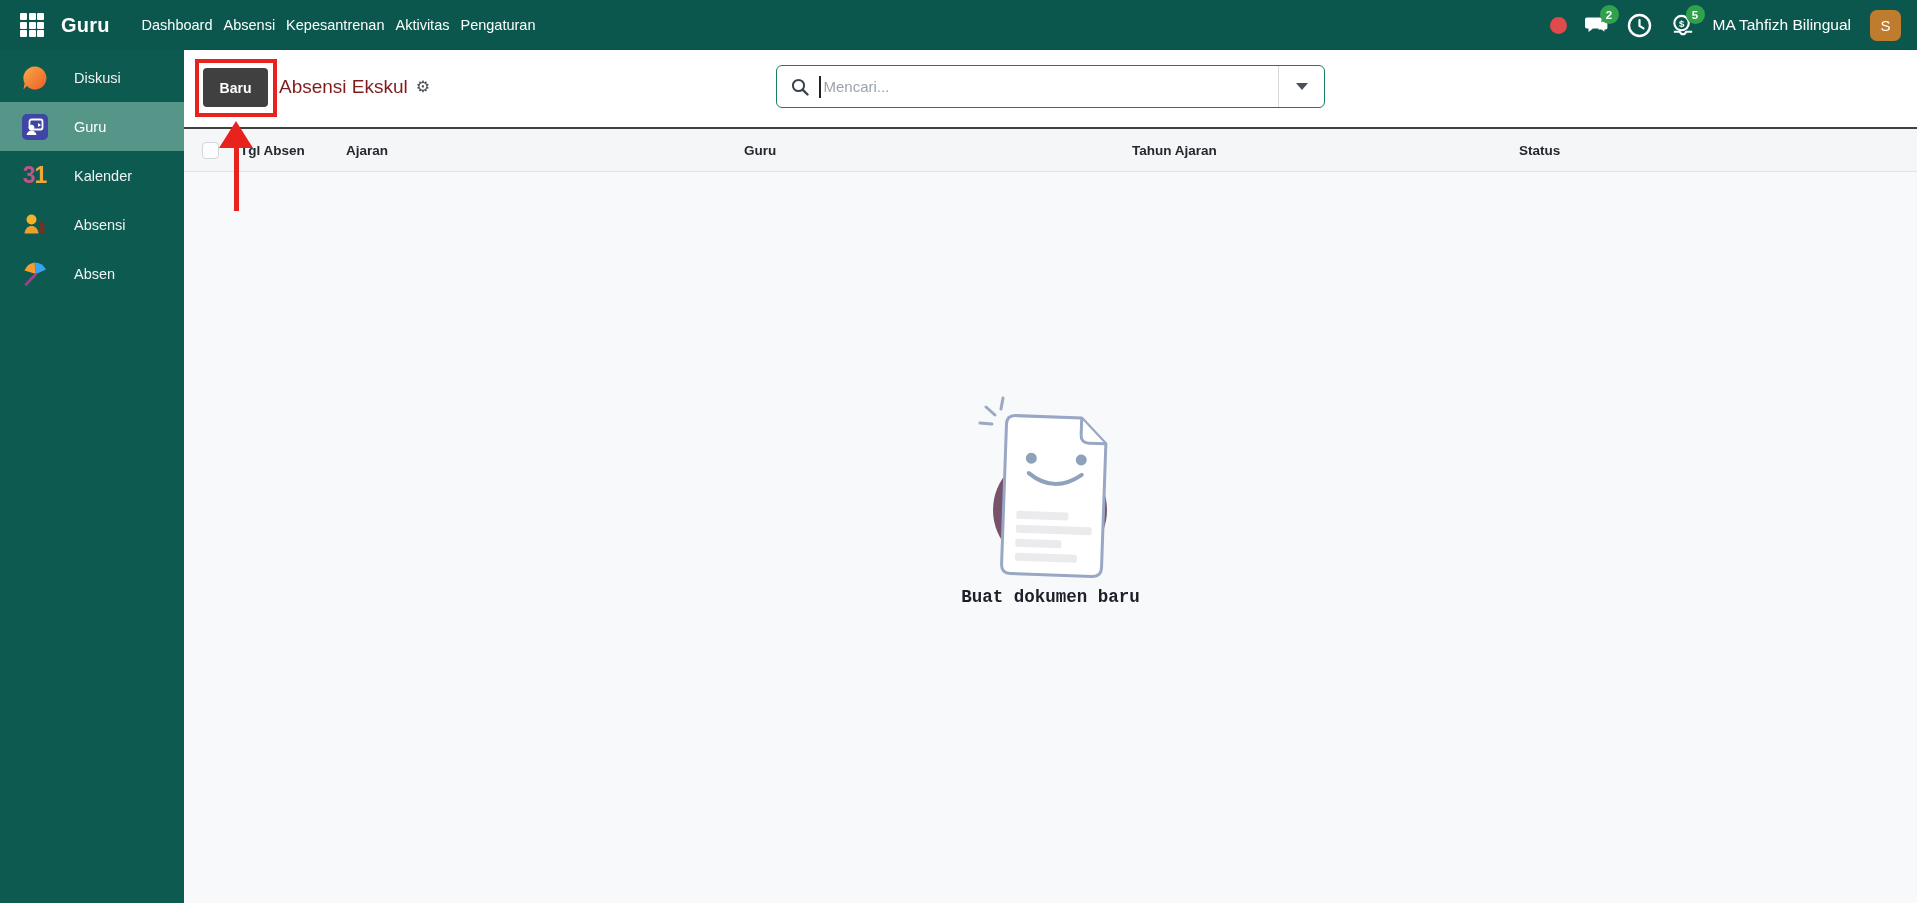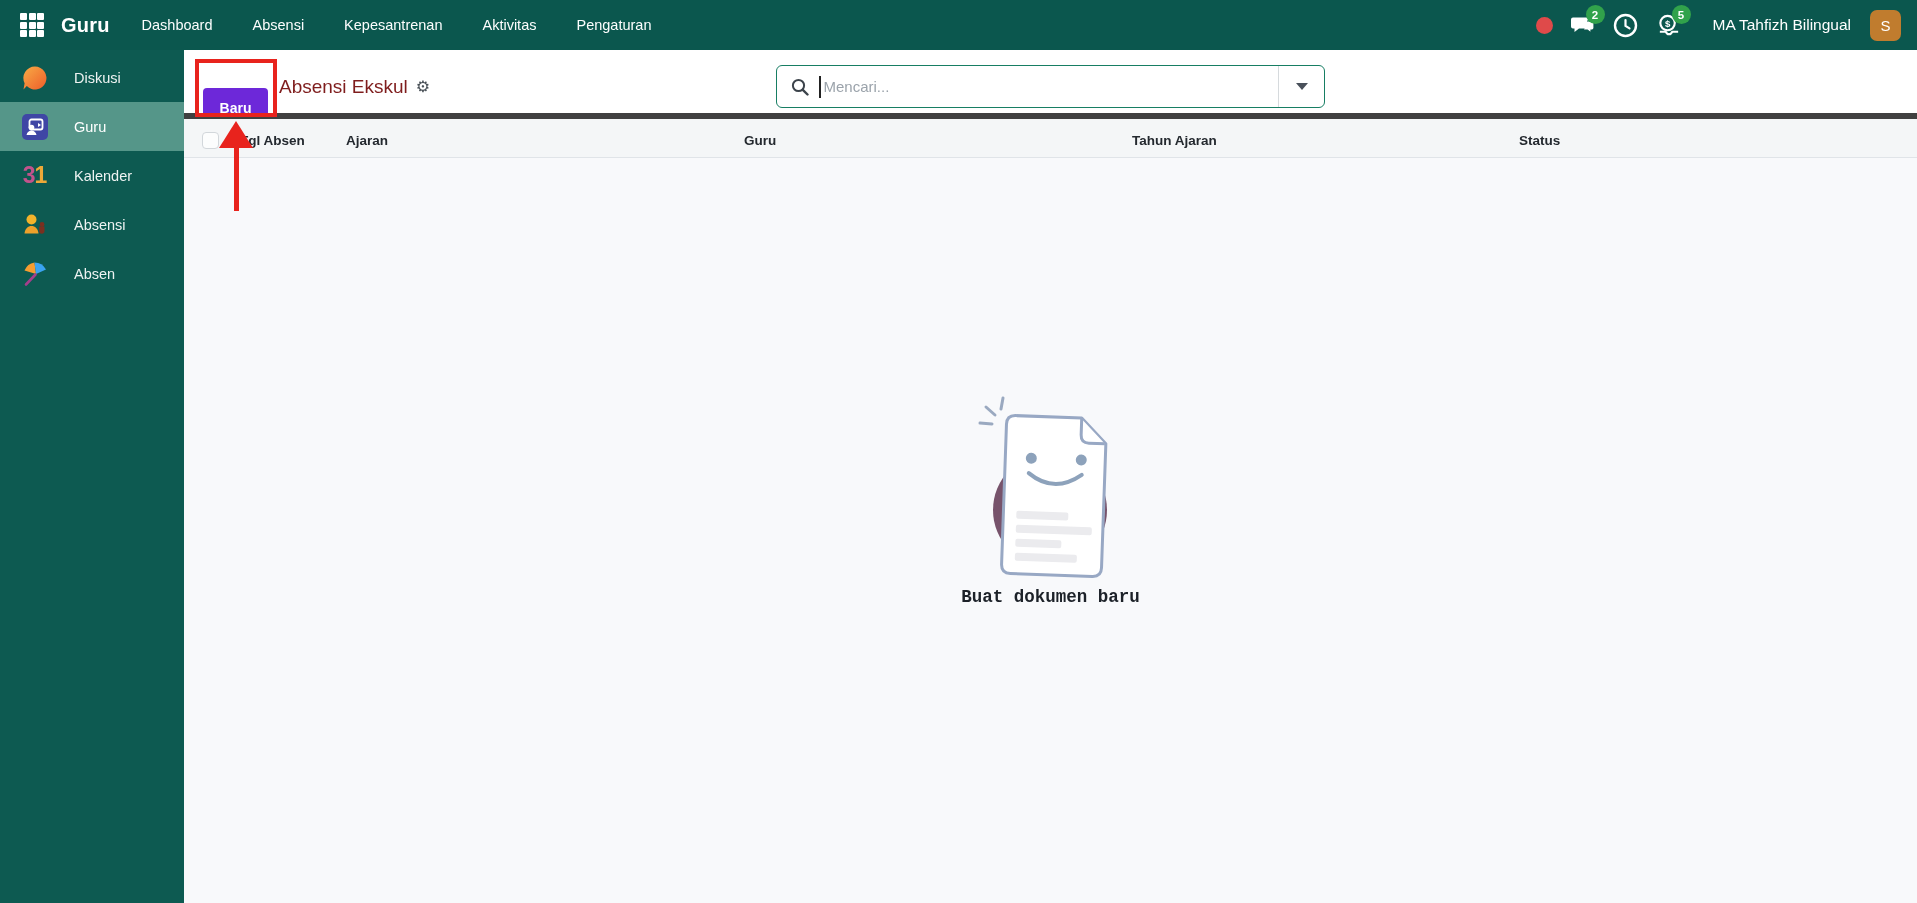--- a/index.html
+++ b/index.html
@@ -6,51 +6,51 @@
   html,body { width:1917px; height:903px; overflow:hidden;
     font-family:"Liberation Sans", sans-serif; background:#f8f9fb; }
 
   
   .navbar { position:absolute; top:0; left:0; width:1917px; height:50px;
     background:#0b574e; display:flex; align-items:center; color:#fff; z-index:20; }
   .apps-grid { margin-left:20px; width:24px; height:24px; display:grid;
     grid-template-columns:repeat(3,7px); grid-template-rows:repeat(3,7px); gap:1.5px; cursor:pointer; }
   .apps-grid span { background:#ffffff; border-radius:1px; }
   .brand { font-size:20px; font-weight:700; margin-left:17px; letter-spacing:.2px; }
-  .nav-menu { display:flex; align-items:center; margin-left:32px; gap:40px; }
+  .nav-menu { display:flex; align-items:center; margin-left:32px; gap:11px; }
   .nav-item { font-size:14.5px; color:#fdfefe; cursor:pointer; white-space:nowrap; }
   .nav-right { margin-left:auto; display:flex; align-items:center; gap:17px; padding-right:16px; }
   .record-dot { width:17px; height:17px; border-radius:50%; background:#df4a4a; }
   .sys-icon { position:relative; width:26px; height:26px; display:flex;
     align-items:center; justify-content:center; cursor:pointer; }
   .badge { position:absolute; top:-7px; right:-9px; min-width:19px; height:19px;
     background:#31a24b; border-radius:50%; color:#fff; font-size:11.5px; font-weight:700;
     display:flex; align-items:center; justify-content:center; }
-  .company-name { font-size:15.5px; margin-left:14px; white-space:nowrap; cursor:pointer; }
+  .company-name { font-size:15.5px; margin-left:0; white-space:nowrap; cursor:pointer; }
   .avatar { width:31px; height:31px; background:#c07c2e; border-radius:7px; color:#fff;
     font-size:15px; font-weight:400; display:flex; align-items:center; justify-content:center;
     margin-left:2px; cursor:pointer; }
 
   
   .sidebar { position:absolute; top:50px; left:0; width:184px; height:853px;
     background:#0d5a51; z-index:10; padding-top:3px; }
   .side-item { height:49px; display:flex; align-items:center; gap:26px;
     padding-left:21px; cursor:pointer; color:#eef3f2; font-size:14.5px; }
   .side-item.active { background:#559689; color:#ffffff; }
   .side-icon { width:27px; height:27px; display:flex; align-items:center; justify-content:center; }
   .cal-digits { font-size:23px; font-weight:700; line-height:1; letter-spacing:-1px; }
   .cal-d1 { color:#c2538c; } .cal-d2 { color:#eda938; }
 
   
   .main { position:absolute; top:50px; left:184px; width:1733px; height:853px; background:#f8f9fb; }
   .control-panel { position:absolute; top:0; left:0; width:1733px; height:77px; background:#ffffff; }
 
   .btn-new { position:absolute; left:19px; top:18px; width:65px; height:39px;
-    background:#6d28d9; border:none; border-radius:4px; color:#fff; font-size:14px;
-    font-weight:700; cursor:pointer; font-family:inherit;margin-top:20px; }
+    background:#404040; border:none; border-radius:4px; color:#fff; font-size:14px;
+    font-weight:700; cursor:pointer; font-family:inherit; }
   .anno-rect { position:absolute; left:11px; top:9px; width:82px; height:58px;
     border:4px solid #e8231d; z-index:30; pointer-events:none; }
   .anno-arrow-head { position:absolute; left:35px; top:71px; width:0; height:0;
     border-left:17px solid transparent; border-right:17px solid transparent;
     border-bottom:27px solid #e8231d; z-index:30; pointer-events:none; }
   .anno-arrow-shaft { position:absolute; left:49.5px; top:94px; width:5px; height:67px;
     background:#e8231d; z-index:30; pointer-events:none; }
 
   .page-title-wrap { position:absolute; left:95px; top:26px; display:flex; align-items:center; gap:8px; }
   .page-title { font-size:19px; color:#7f1d1d; }
@@ -64,22 +64,22 @@
   .search-input { flex:1; border:none; outline:none; font-size:15px; color:#c2410c;
     font-family:inherit; background:transparent; height:100%; }
   .search-input::placeholder { color:#9ba3ab; }
   .search-divider { width:1px; height:100%; background:#d6dadd; }
   .search-toggle { width:45px; height:100%; display:flex; align-items:center;
     justify-content:center; cursor:pointer; }
   .dd-caret { width:0; height:0; border-left:6px solid transparent;
     border-right:6px solid transparent; border-top:7px solid #49505a; }
 
   
-  .list-header { position:absolute; top:63px; left:0; width:1733px; height:45px;
-    background:#f4f6f7; border-top:6px solid #404040; border-bottom:1px solid #e0e4e8; }
+  .list-header { position:absolute; top:77px; left:0; width:1733px; height:45px;
+    background:#f4f6f7; border-top:2px solid #404040; border-bottom:1px solid #e0e4e8; }
   .hdr-checkbox { position:absolute; left:18px; top:13px; width:17px; height:17px;
     border:1px solid #d2d7db; border-radius:4px; background:#fcfdfd; cursor:pointer; }
   .col { position:absolute; top:0; height:43px; display:flex; align-items:center;
     font-size:13.5px; font-weight:700; color:#24292f; cursor:pointer; white-space:nowrap; }
   .col-0 { left:56px; } .col-1 { left:162px; } .col-2 { left:560px; }
   .col-3 { left:948px; } .col-4 { left:1335px; }
 
   
   .empty-illu { position:absolute; left:758px; top:340px; }
   .empty-msg { position:absolute; left:0; top:537px; width:1733px; text-align:center;

